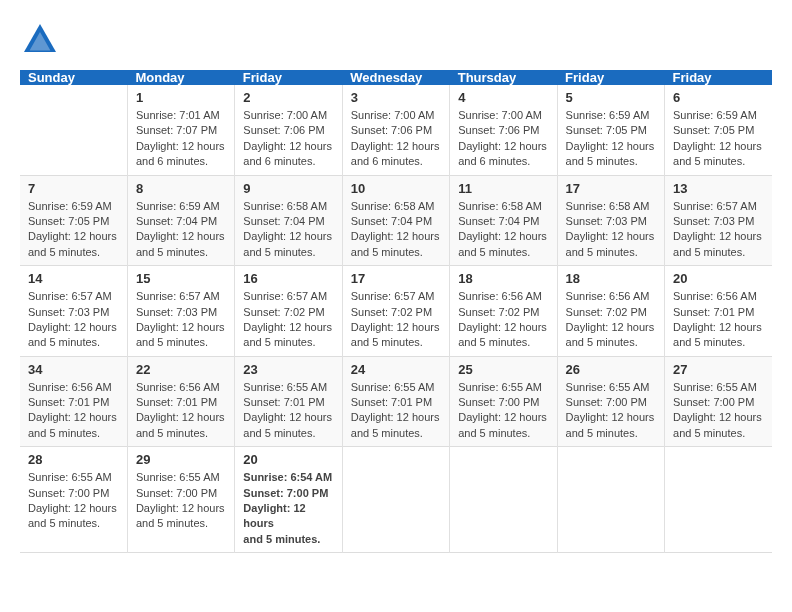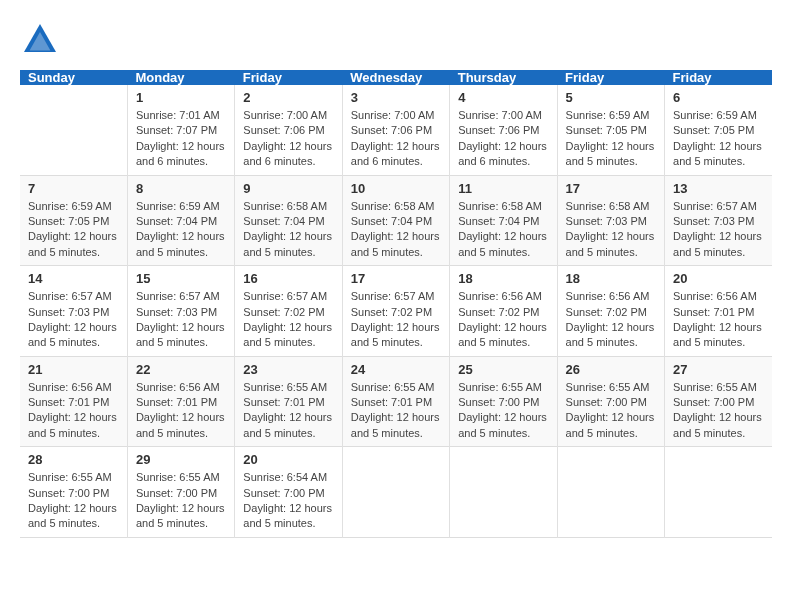--- a/index.html
+++ b/index.html
@@ -268,21 +268,21 @@
         <td>
           <span class="day-num">20</span>
           <div class="day-info" style="white-space: pre-line;">Sunrise: 6:56 AM
 Sunset: 7:01 PM
 Daylight: 12 hours
 and 5 minutes.</div>
         </td>
       </tr>
       <tr class="week-row">
         <td>
-          <span class="day-num">21</span>
+          <span class="day-num">34</span>
           <div class="day-info" style="white-space: pre-line;">Sunrise: 6:56 AM
 Sunset: 7:01 PM
 Daylight: 12 hours
 and 5 minutes.</div>
         </td>
         <td>
           <span class="day-num">22</span>
           <div class="day-info" style="white-space: pre-line;">Sunrise: 6:56 AM
 Sunset: 7:01 PM
 Daylight: 12 hours
@@ -334,21 +334,21 @@
         </td>
         <td>
           <span class="day-num">29</span>
           <div class="day-info" style="white-space: pre-line;">Sunrise: 6:55 AM
 Sunset: 7:00 PM
 Daylight: 12 hours
 and 5 minutes.</div>
         </td>
         <td>
           <span class="day-num">20</span>
-          <div class="day-info" style="white-space: pre-line;">Sunrise: 6:54 AM
+          <div class="day-info" style="white-space: pre-line; font-weight: bold;">Sunrise: 6:54 AM
 Sunset: 7:00 PM
 Daylight: 12 hours
 and 5 minutes.</div>
         </td>
         <td></td>
         <td></td>
         <td></td>
         <td></td>
       </tr>
     </tbody>

